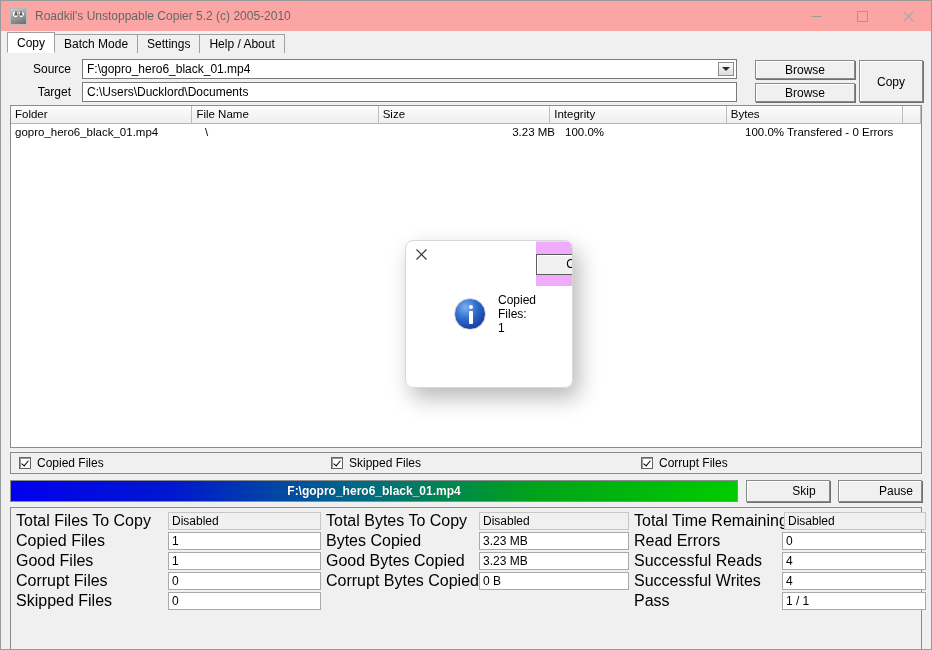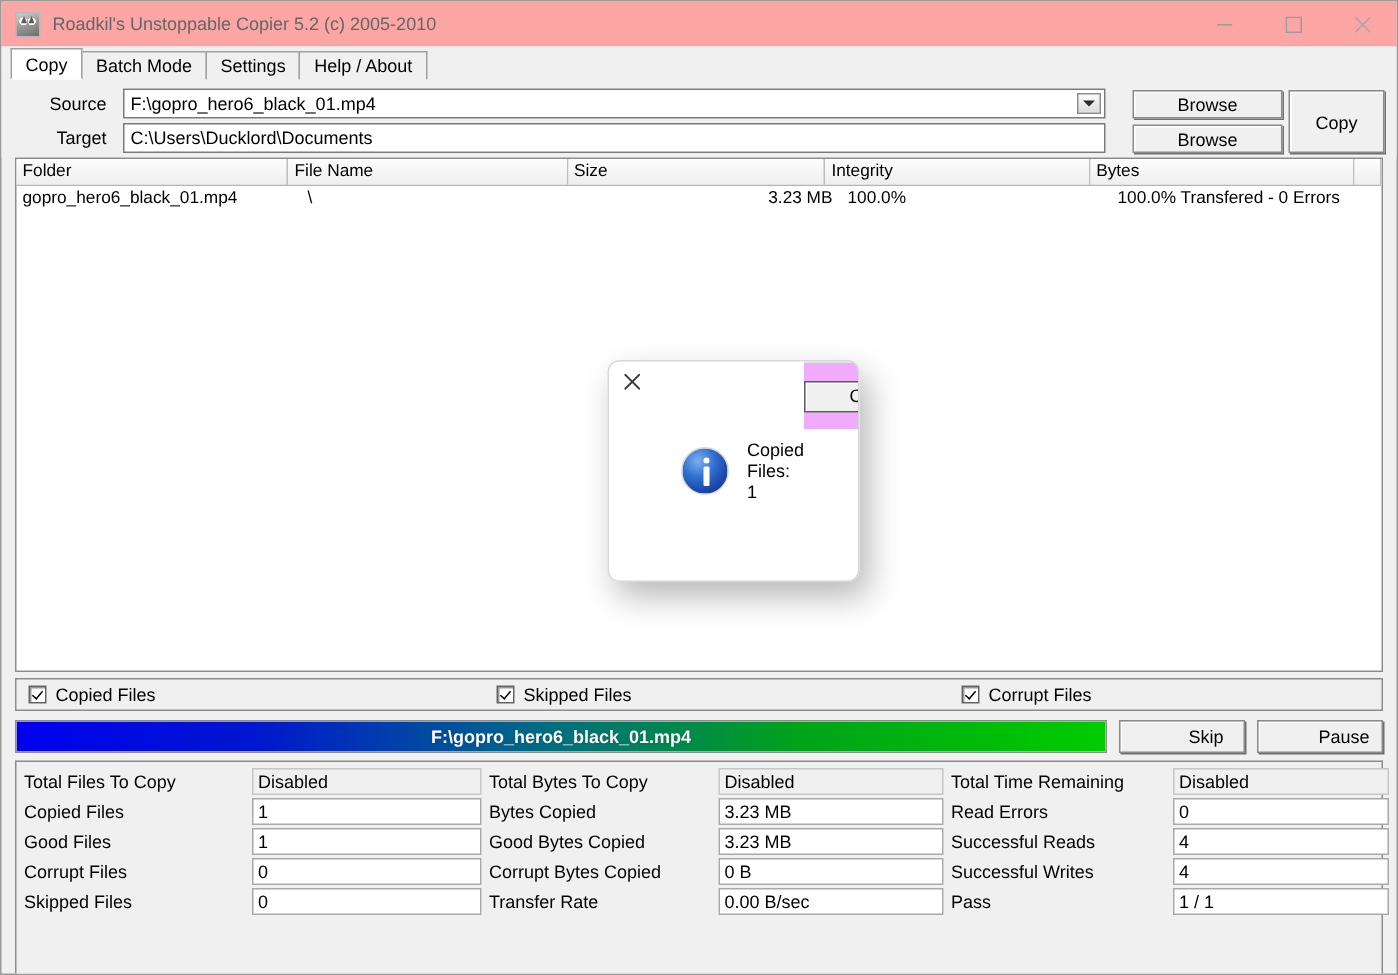--- a/index.html
+++ b/index.html
@@ -337,21 +337,21 @@
   }
   .stat-col.c-a { width: 310px; }
   .stat-col.c-b { width: 310px; }
   .stat-col.c-c { width: 292px; }
   .stat-row {
     display: flex;
     align-items: center;
     height: 20px;
   }
   .stat-label {
-    font-size: 12px;
+    font-size: 16px;
     white-space: nowrap;
   }
   .c-a .stat-label { width: 152px; }
   .c-b .stat-label { width: 153px; }
   .c-c .stat-label { width: 150px; }
   .stat-value {
     height: 18px;
     line-height: 17px;
     background: #ffffff;
     border: 1px solid #a9a9a9;
@@ -592,24 +592,20 @@
         <div class="stat-value">3.23 MB</div>
       </div>
       <div class="stat-row">
         <div class="stat-label">Good Bytes Copied</div>
         <div class="stat-value">3.23 MB</div>
       </div>
       <div class="stat-row">
         <div class="stat-label">Corrupt Bytes Copied</div>
         <div class="stat-value">0 B</div>
       </div>
-      <div class="stat-row">
-        <div class="stat-label">Transfer Rate</div>
-        <div class="stat-value">0.00 B/sec</div>
-      </div>
     </div>
 
     <div class="stat-col c-c">
       <div class="stat-row">
         <div class="stat-label">Total Time Remaining</div>
         <div class="stat-value disabled">Disabled</div>
       </div>
       <div class="stat-row">
         <div class="stat-label">Read Errors</div>
         <div class="stat-value">0</div>

